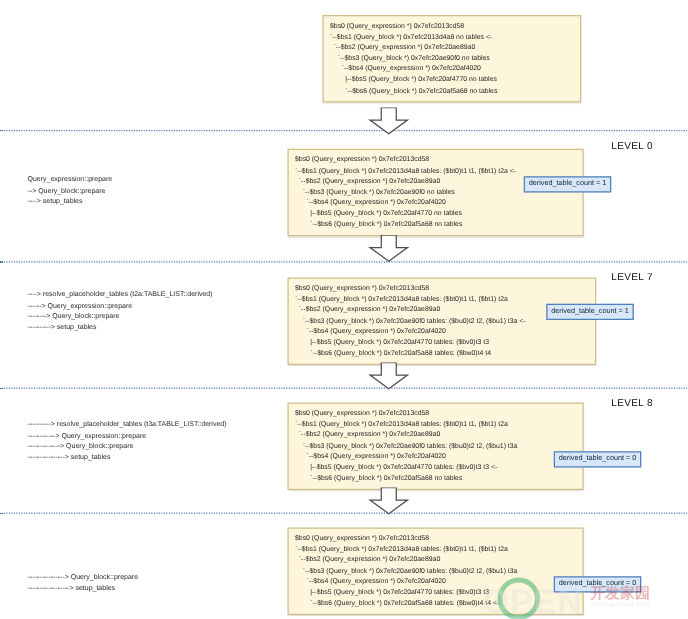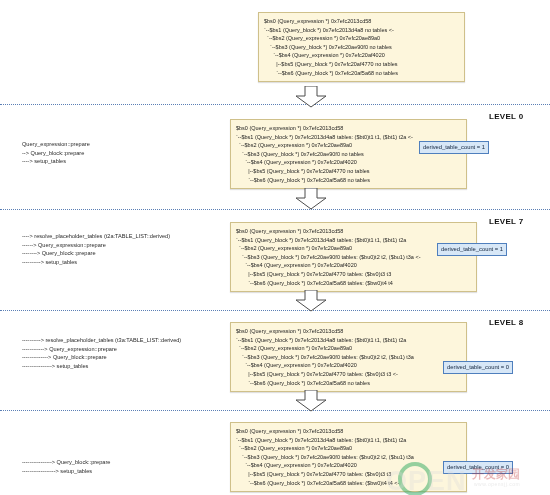--- a/index.html
+++ b/index.html
@@ -11,21 +11,21 @@
     overflow:hidden;
     color:#1a1a1a;
   }
   .stage{position:absolute;inset:0;}
   .divider{
     position:absolute;left:0;width:550px;height:0;
     border-top:1px dotted #5b7fb5;
   }
   .level-label{
     position:absolute;
-    font-size:8px;font-weight:bold;letter-spacing:.3px;
+    font-size:8px;font-weight:normal;letter-spacing:.3px;
     color:#111;
   }
   .trace{
     position:absolute;
     font-size:5.6px;
     line-height:8.6px;
     color:#2a2a2a;
     white-space:pre;
   }
   .node-box{

